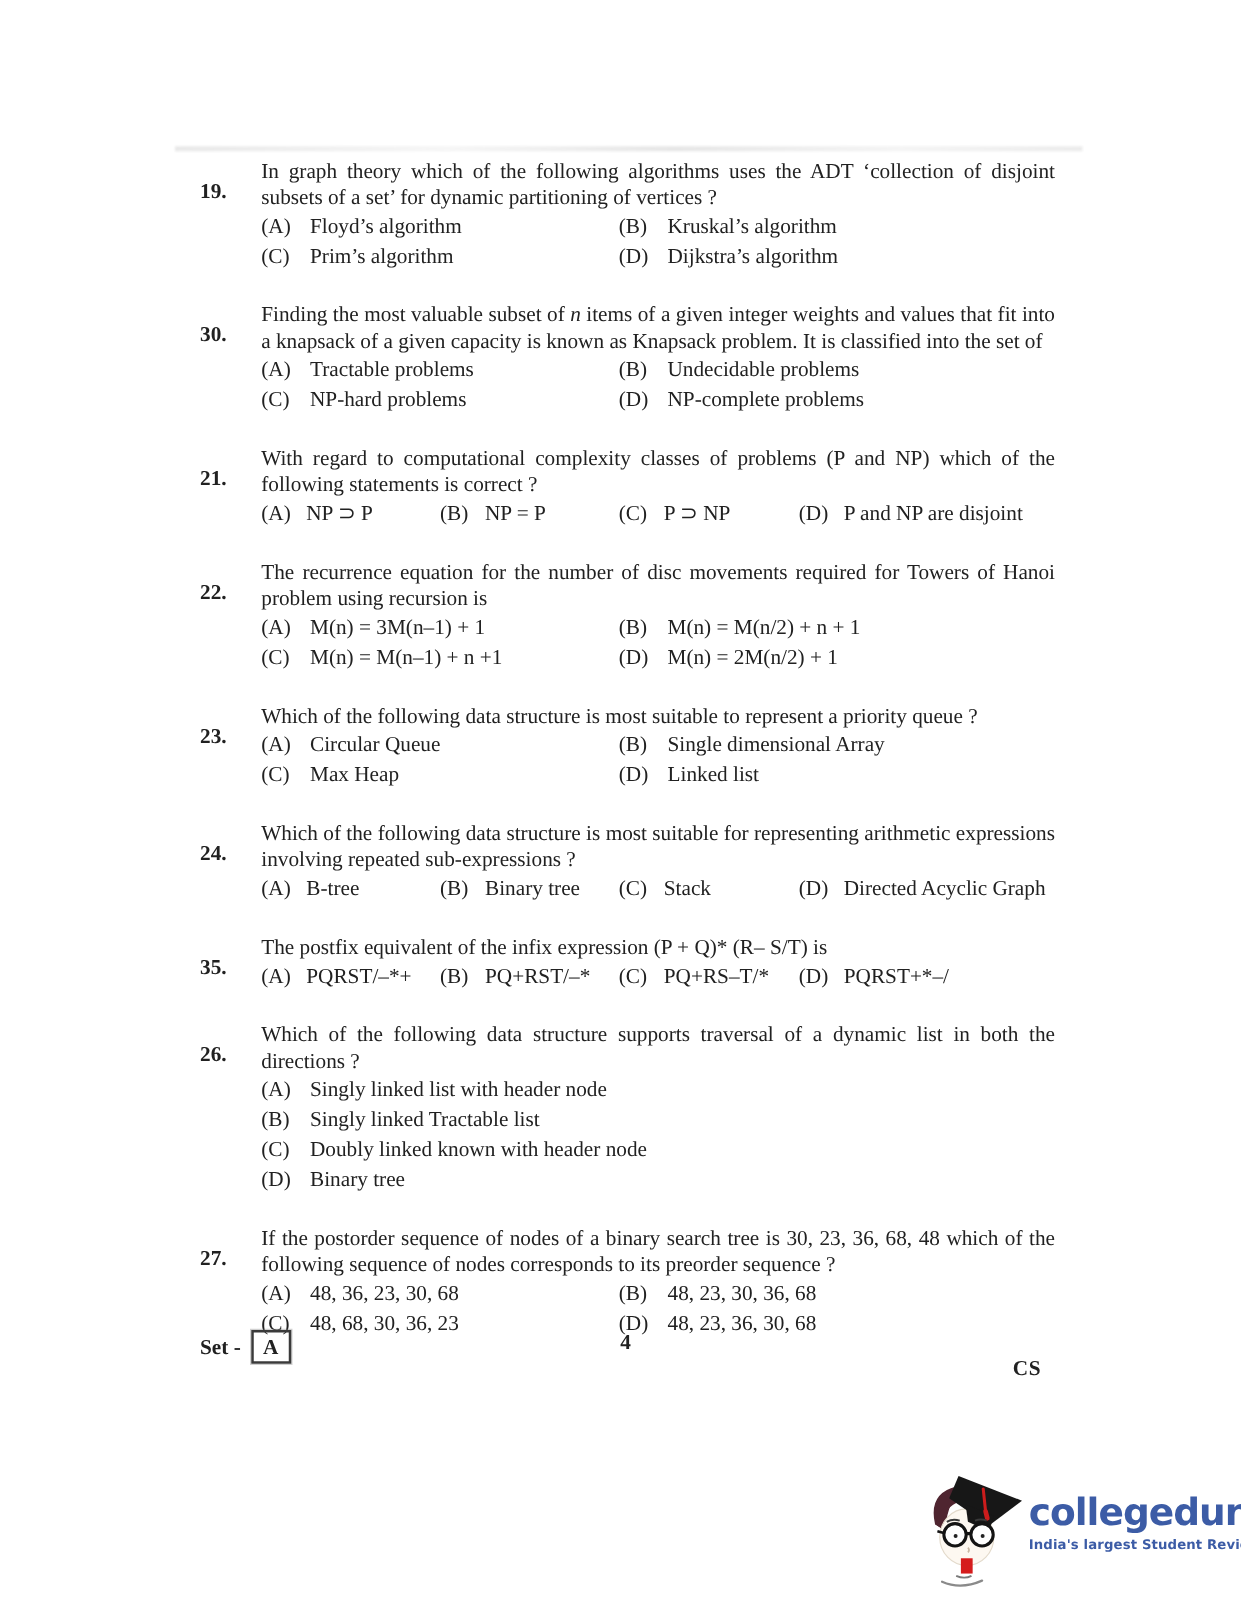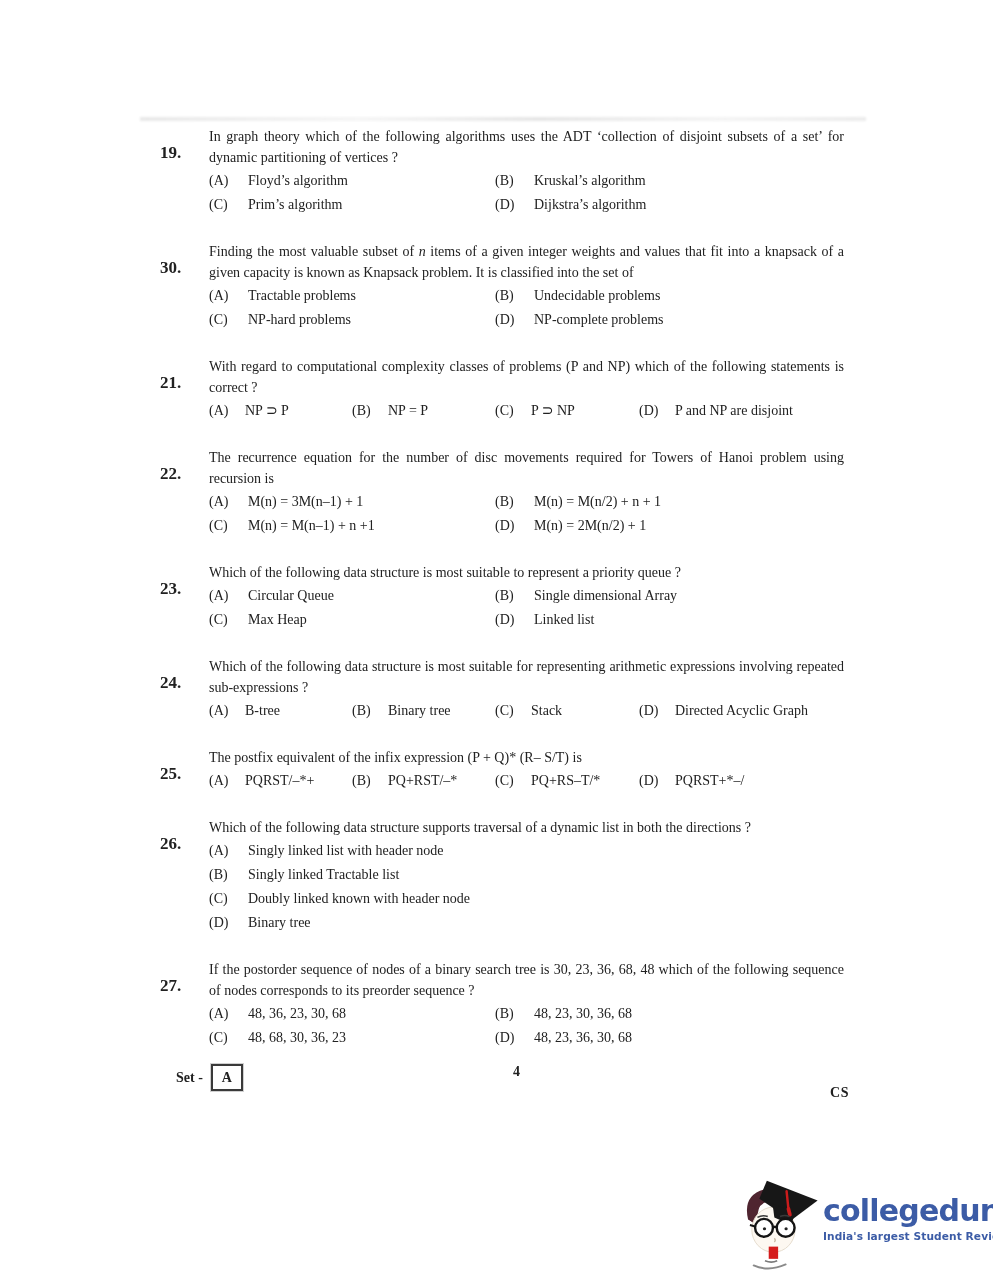--- a/index.html
+++ b/index.html
@@ -14,35 +14,35 @@
   .scan-artifact{
     position:absolute;left:140px;top:117px;width:726px;height:4px;
     background:linear-gradient(90deg,rgba(60,60,60,.25),rgba(60,60,60,.10) 30%,rgba(60,60,60,.28) 55%,rgba(60,60,60,.12) 80%,rgba(60,60,60,.22));
     filter:blur(1px);opacity:.45;
   }
 
   .content{position:absolute;left:160px;top:126px;width:684px;}
 
   .question{display:grid;grid-template-columns:49px 1fr;margin-bottom:25px;}
   .q-num{font-weight:bold;font-size:17px;line-height:21px;margin-top:16px;}
-  .q-body{font-size:14px;line-height:21px;}
+  .q-body{font-size:17px;line-height:21px;}
   .q-text{text-align:justify;}
   .q-text .it{font-style:italic;}
 
   .options{display:grid;margin-top:2px;}
   .options.grid2{grid-template-columns:286px 1fr;row-gap:2px;}
   .options.inline4{grid-template-columns:143px 143px 144px auto;}
   .options.stack{grid-template-columns:1fr;row-gap:2px;}
   .opt{display:flex;line-height:22px;white-space:nowrap;}
   .opt .marker{min-width:26px;margin-right:13px;}
   .options.inline4 .opt .marker{margin-right:10px;}
 
   .footer{
-    position:absolute;left:176px;top:1062px;width:681px;height:30px;
-    font-size:14px;font-weight:bold;
+    position:absolute;left:160px;top:1062px;width:681px;height:30px;
+    font-size:17px;font-weight:bold;
   }
   .footer .set-group{position:absolute;left:0;top:2px;display:flex;align-items:center;}
   .footer .set-box{
     display:inline-flex;align-items:center;justify-content:center;
     border:2px solid #3a3a3a;min-width:24px;height:23px;padding:0 2px;
     margin-left:8px;box-shadow:0 0 0 1px rgba(120,120,120,.35);
   }
   .footer .page-num{position:absolute;left:0;right:0;top:2px;text-align:center;}
   .footer .subject{position:absolute;right:8px;top:2px;letter-spacing:.5px;margin-top:21px;}
 
@@ -208,21 +208,21 @@
               <span class="opt-text">Stack</span>
             </div>
             <div class="opt">
               <span class="marker">(D)</span>
               <span class="opt-text">Directed Acyclic Graph</span>
             </div>
           </div>
         </div>
       </div>
       <div class="question">
-        <div class="q-num">25.</div>
+        <div class="q-num">35.</div>
         <div class="q-body">
           <div class="q-text"><span>The postfix equivalent of the infix expression (P + Q)* (R– S/T) is</span></div>
           <div class="options inline4">
             <div class="opt">
               <span class="marker">(A)</span>
               <span class="opt-text">PQRST/–*+</span>
             </div>
             <div class="opt">
               <span class="marker">(B)</span>
               <span class="opt-text">PQ+RST/–*</span>

